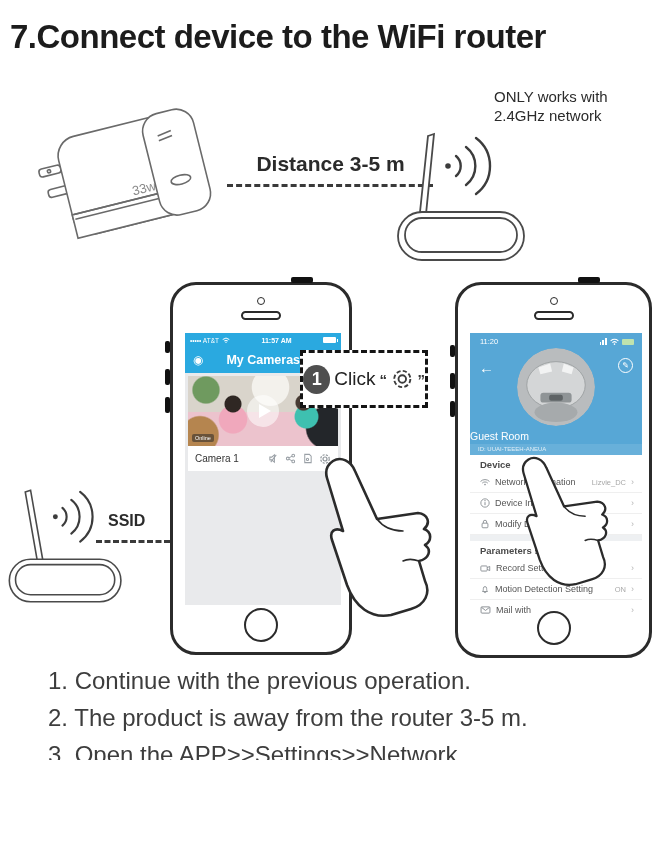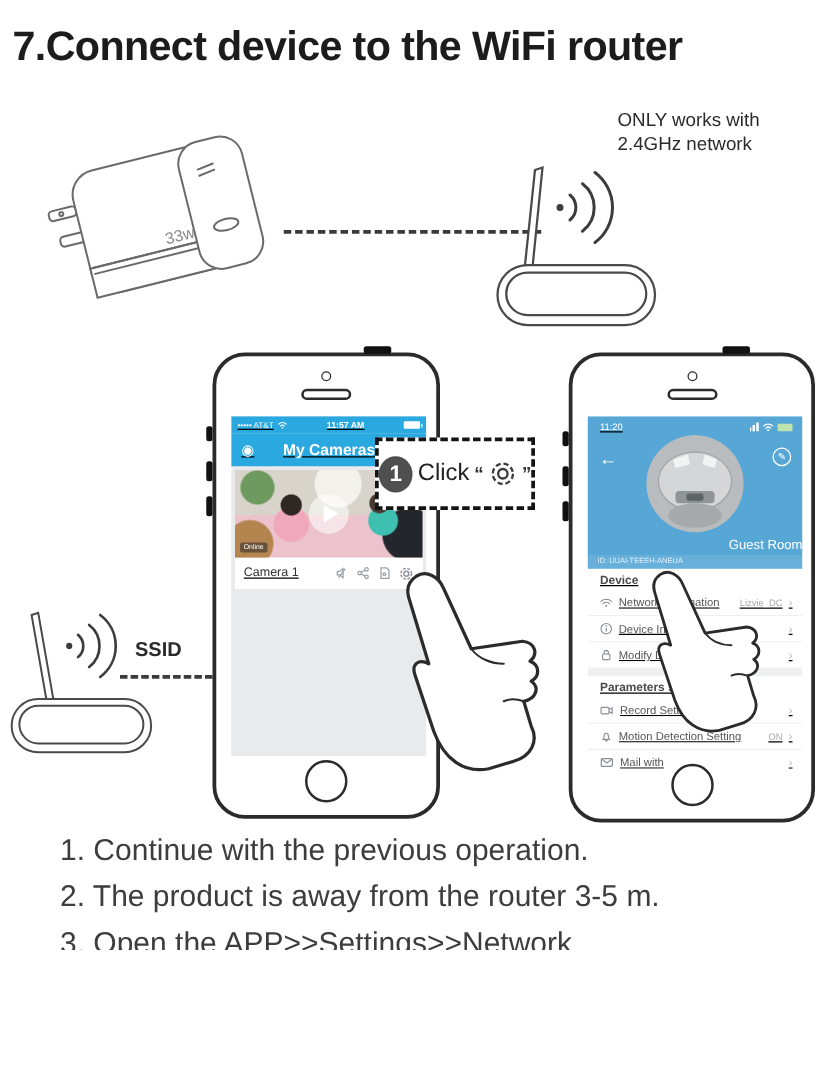--- a/index.html
+++ b/index.html
@@ -23,21 +23,21 @@
   .phone { position:absolute; background:#fff; border:3px solid #2b2b2b; border-radius:26px; }
   .phone-left { left:170px; top:282px; width:182px; height:373px; }
   .phone-right { left:455px; top:282px; width:197px; height:376px; }
   .cam-dot { position:absolute; top:12px; left:50%; margin-left:-4px; width:8px; height:8px; border:1.5px solid #2b2b2b; border-radius:50%; }
   .speaker { position:absolute; top:26px; left:50%; margin-left:-20px; width:40px; height:9px; border:2px solid #2b2b2b; border-radius:5px; }
   .home-btn { position:absolute; bottom:10px; left:50%; margin-left:-17px; width:34px; height:34px; border:2.5px solid #2b2b2b; border-radius:50%; }
   .tab { position:absolute; background:#111; border-radius:2px; }
   .tab-top { width:22px; height:6px; top:-8px; }
   .tab-side { width:5px; height:16px; left:-8px; }
 
-  .screen { position:absolute; left:12px; top:48px; overflow:hidden; background:#e9eaec;text-decoration:underline; }
+  .screen { position:absolute; left:12px; top:48px; overflow:hidden; background:#e9eaec; }
   .screen-left { width:156px; height:272px; }
   .screen-right { width:172px; height:282px; background:#fff; }
 
   
   .statusbar { height:14px; background:#2aa9e0; color:#fff; font-size:6.5px; display:flex; align-items:center; padding:0 5px; gap:3px; }
   .statusbar .time { flex:1; text-align:center; font-weight:bold; font-size:7px; }
   .battery { width:13px; height:6px; background:#fff; border-radius:1px; position:relative; }
   .battery:after { content:""; position:absolute; right:-2px; top:1.5px; width:1.5px; height:3px; background:#fff; }
   .appbar { height:26px; background:#2aa9e0; color:#fff; display:flex; align-items:center; padding:0 8px; }
   .appbar .menu-glyph { font-size:12px; line-height:1; }
@@ -65,21 +65,21 @@
 
   
   .r-header { height:122px; background:#57a7d6; position:relative; color:#fff; }
   .r-status { display:flex; align-items:center; padding:4px 8px 0 10px; font-size:7.5px; gap:3px; }
   .r-status .sp { flex:1; }
   .bars { display:flex; align-items:flex-end; gap:1px; }
   .bars span { width:1.8px; background:#fff; display:block; }
   .back-arrow { position:absolute; left:9px; top:26px; font-size:15px; color:#fff; }
   .edit-ic { position:absolute; right:9px; top:25px; width:15px; height:15px; border:1.4px solid #fff; border-radius:50%; display:flex; align-items:center; justify-content:center; font-size:8px; color:#fff; }
   .avatar { position:absolute; left:50%; top:15px; margin-left:-39px; width:78px; height:78px; border-radius:50%; overflow:hidden; }
-  .room-name { position:absolute; top:97px; width:100%; text-align:right; font-size:10.5px; color:#fff; }
+  .room-name { position:absolute; top:97px; width:100%; text-align:left; font-size:10.5px; color:#fff; }
   .dev-id { position:absolute; bottom:0; width:100%; height:11px; background:rgba(255,255,255,.10); color:rgba(255,255,255,.8); font-size:6px; line-height:11px; padding-left:8px; }
   .sec-title { padding:4px 10px 2px 10px; font-size:9.5px; font-weight:bold; color:#4a4a4a; background:#fff; }
   .sec-gap { height:6px; background:#eef0f2; }
   .s-row { height:21px; display:flex; align-items:center; gap:5px; padding:0 8px 0 10px; border-bottom:1px solid #efefef; background:#fff; }
   .s-row .lbl { flex:1; font-size:9px; color:#555; white-space:nowrap; overflow:hidden; }
   .s-row .val { font-size:7.5px; color:#a8a8a8; }
   .s-row .chev { font-size:9px; color:#b5b5b5; }
   .s-row svg { display:block; flex:none; }
 
   
@@ -115,20 +115,21 @@
       <line x1="38" y1="104" x2="150" y2="104"></line>
       <line x1="38" y1="109" x2="150" y2="109"></line>
       <rect x="124" y="26" width="52" height="104" rx="18"></rect>
       <line x1="138" y1="48" x2="152" y2="46"></line>
       <line x1="138" y1="53" x2="152" y2="51"></line>
       <ellipse cx="150" cy="96" rx="10" ry="4.5"></ellipse>
       <text x="100" y="100" font-size="13" fill="#8a8a8a" stroke="none" font-family="Liberation Sans, sans-serif">33w</text>
     </g>
   </svg>
 
+  <div class="distance-label">Distance 3-5 m</div>
   <div class="distance-dash"></div>
 
   <svg class="illu" style="left:392px; top:126px;" width="140" height="146" viewBox="0 0 140 146">
     <g fill="#fff" stroke="#4a4a4a" stroke-width="1.8">
       <polygon points="36,10 42,8 34,88 28,86"></polygon>
       <rect x="6" y="86" width="126" height="48" rx="24"></rect>
       <rect x="13" y="92" width="112" height="34" rx="17"></rect>
     </g>
     <g fill="none" stroke="#3c3c3c" stroke-width="2.4" stroke-linecap="round">
       <circle cx="56" cy="40" r="1.6" fill="#3c3c3c"></circle>

